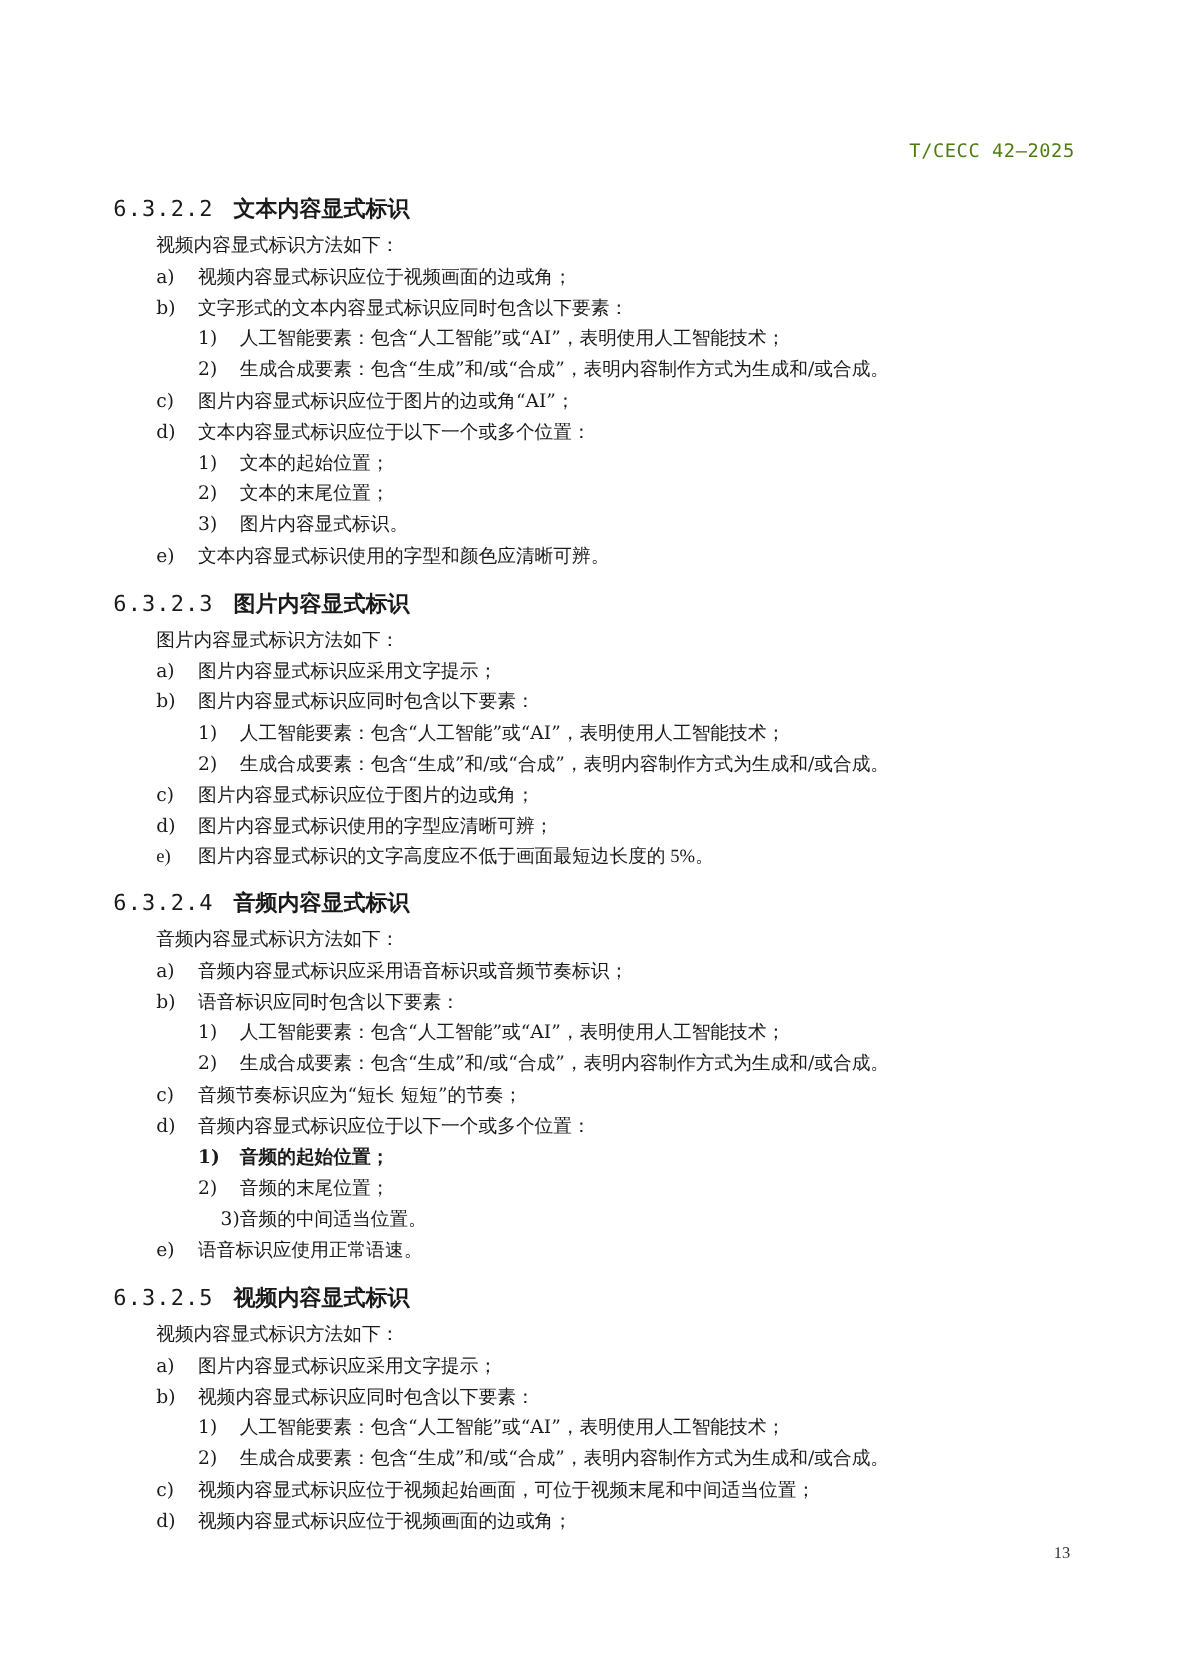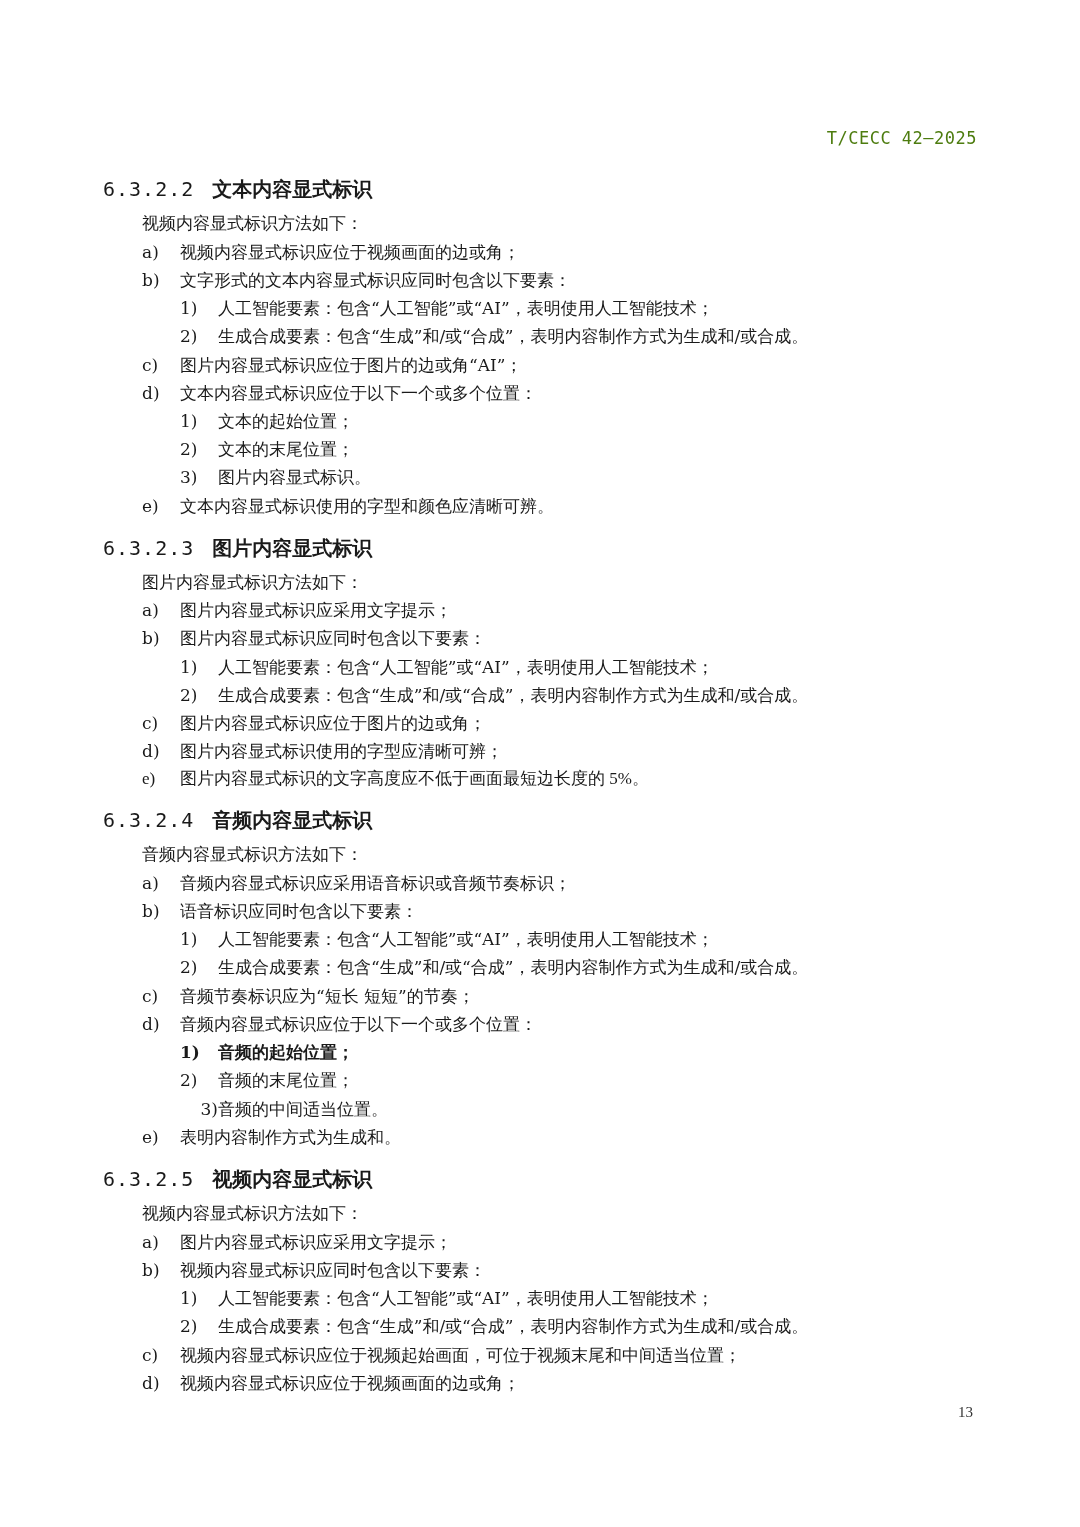--- a/index.html
+++ b/index.html
@@ -72,21 +72,21 @@
   <div class="line" style="top:843px;left:142px;">音频内容显式标识方法如下：</div>
   <div class="line" style="top:872px;left:142px;"><span class="marker">a)</span><span>音频内容显式标识应采用语音标识或音频节奏标识；</span></div>
   <div class="line" style="top:900px;left:142px;"><span class="marker">b)</span><span>语音标识应同时包含以下要素：</span></div>
   <div class="line" style="top:928px;left:180px;"><span class="marker2">1)</span><span>人工智能要素：包含“人工智能”或“AI”，表明使用人工智能技术；</span></div>
   <div class="line" style="top:956px;left:180px;"><span class="marker2">2)</span><span>生成合成要素：包含“生成”和/或“合成”，表明内容制作方式为生成和/或合成。</span></div>
   <div class="line" style="top:985px;left:142px;"><span class="marker">c)</span><span>音频节奏标识应为“短长 短短”的节奏；</span></div>
   <div class="line" style="top:1013px;left:142px;"><span class="marker">d)</span><span>音频内容显式标识应位于以下一个或多个位置：</span></div>
   <div class="line" style="top:1041px;left:180px;font-weight:bold;"><span class="marker2">1)</span><span>音频的起始位置；</span></div>
   <div class="line" style="top:1069px;left:180px;"><span class="marker2">2)</span><span>音频的末尾位置；</span></div>
   <div class="line" style="top:1098px;left:180px;text-align:right;"><span class="marker2">3)</span><span>音频的中间适当位置。</span></div>
-  <div class="line" style="top:1126px;left:142px;"><span class="marker">e)</span><span>表明内容制作方式为生成和。</span></div>
+  <div class="line" style="top:1126px;left:142px;"><span class="marker">e)</span><span>语音标识应使用正常语速。</span></div>
 
   <div class="line heading" style="top:1168px;left:103px;">
     <span class="num">6.3.2.5</span><span>视频内容显式标识</span>
   </div>
   <div class="line" style="top:1202px;left:142px;text-align:right;">视频内容显式标识方法如下：</div>
   <div class="line" style="top:1231px;left:142px;"><span class="marker">a)</span><span>图片内容显式标识应采用文字提示；</span></div>
   <div class="line" style="top:1259px;left:142px;"><span class="marker">b)</span><span>视频内容显式标识应同时包含以下要素：</span></div>
   <div class="line" style="top:1287px;left:180px;"><span class="marker2">1)</span><span>人工智能要素：包含“人工智能”或“AI”，表明使用人工智能技术；</span></div>
   <div class="line" style="top:1315px;left:180px;"><span class="marker2">2)</span><span>生成合成要素：包含“生成”和/或“合成”，表明内容制作方式为生成和/或合成。</span></div>
   <div class="line" style="top:1344px;left:142px;"><span class="marker">c)</span><span>视频内容显式标识应位于视频起始画面，可位于视频末尾和中间适当位置；</span></div>

